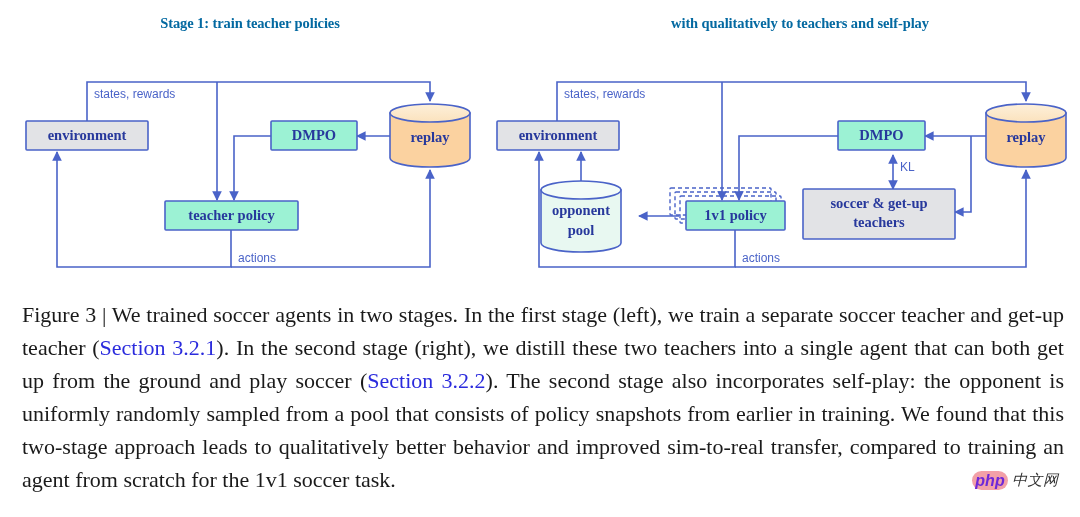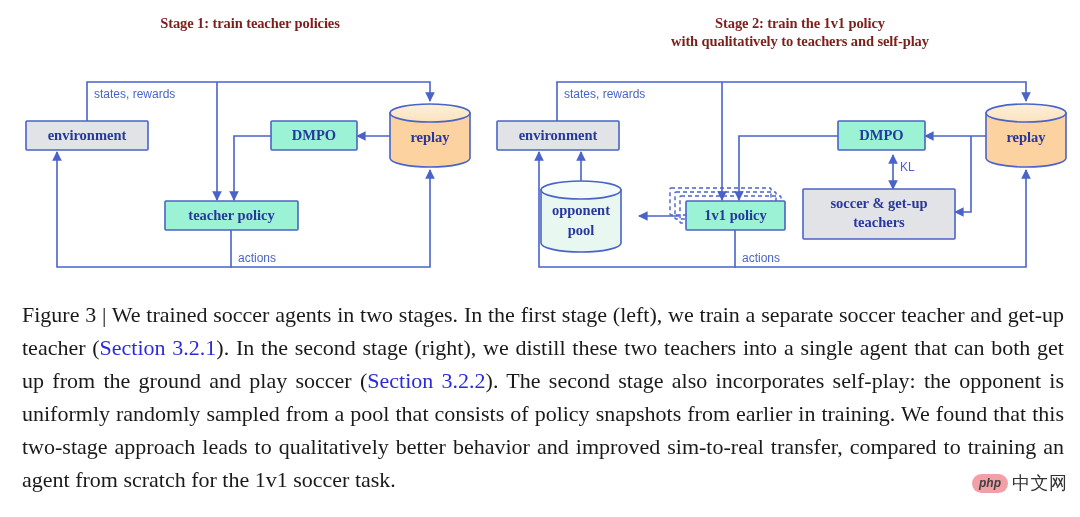--- a/index.html
+++ b/index.html
@@ -20,21 +20,21 @@
     width: 1080px;
     height: 292px;
   }
   .stage-title {
     position: absolute;
     text-align: center;
     font-family: "Liberation Serif", serif;
     font-weight: bold;
     font-size: 14.5px;
     line-height: 18px;
-    color: #7f1d1d;
+    color: #0369a1;
     letter-spacing: -0.1px;
   }
   #title-stage1 { left: 60px; top: 14px; width: 380px; }
   #title-stage2 { left: 540px; top: 14px; width: 520px; }
 
   svg.diagram {
     position: absolute;
     left: 0; top: 0;
   }
   .node-label {
@@ -72,46 +72,46 @@
     display: flex;
     align-items: center;
     gap: 4px;
   }
   #watermark .php-badge {
     display: inline-block;
     width: 36px;
     height: 19px;
     border-radius: 10px;
     background: #f2a0a8;
-    color: #404040;
+    color: #6d28d9;
     font-family: "Liberation Sans", sans-serif;
     font-style: italic;
     font-weight: bold;
-    font-size: 12px;
+    font-size: 16px;
     line-height: 19px;
     text-align: center;
   }
   #watermark .cn-text {
     font-family: "Liberation Sans", sans-serif;
-    font-size: 18px;
+    font-size: 15px;
     color: #333333;
     letter-spacing: 0.5px;
+    font-style: italic;
   }
 </style>
 </head>
 <body>
 
 <div id="figure-area">
 
   <div class="stage-title" id="title-stage1">
     <div>Stage 1: train teacher policies</div>
   </div>
 
   <div class="stage-title" id="title-stage2">
-    <div>Stage 2: train the 1v1 policy</div>
     <div>with qualitatively to teachers and self-play</div>
   </div>
 
   <svg class="diagram" width="1080" height="292">
     <defs>
       <marker id="arrow" viewBox="0 0 10 10" refX="9" refY="5" markerWidth="6" markerHeight="6" orient="auto-start-reverse">
         <path d="M 0 0 L 10 5 L 0 10 z" fill="#4a63c8"></path>
       </marker>
       <linearGradient id="peachTop" x1="0" y1="0" x2="0" y2="1">
         <stop offset="0%" stop-color="#fdf0da"></stop>

